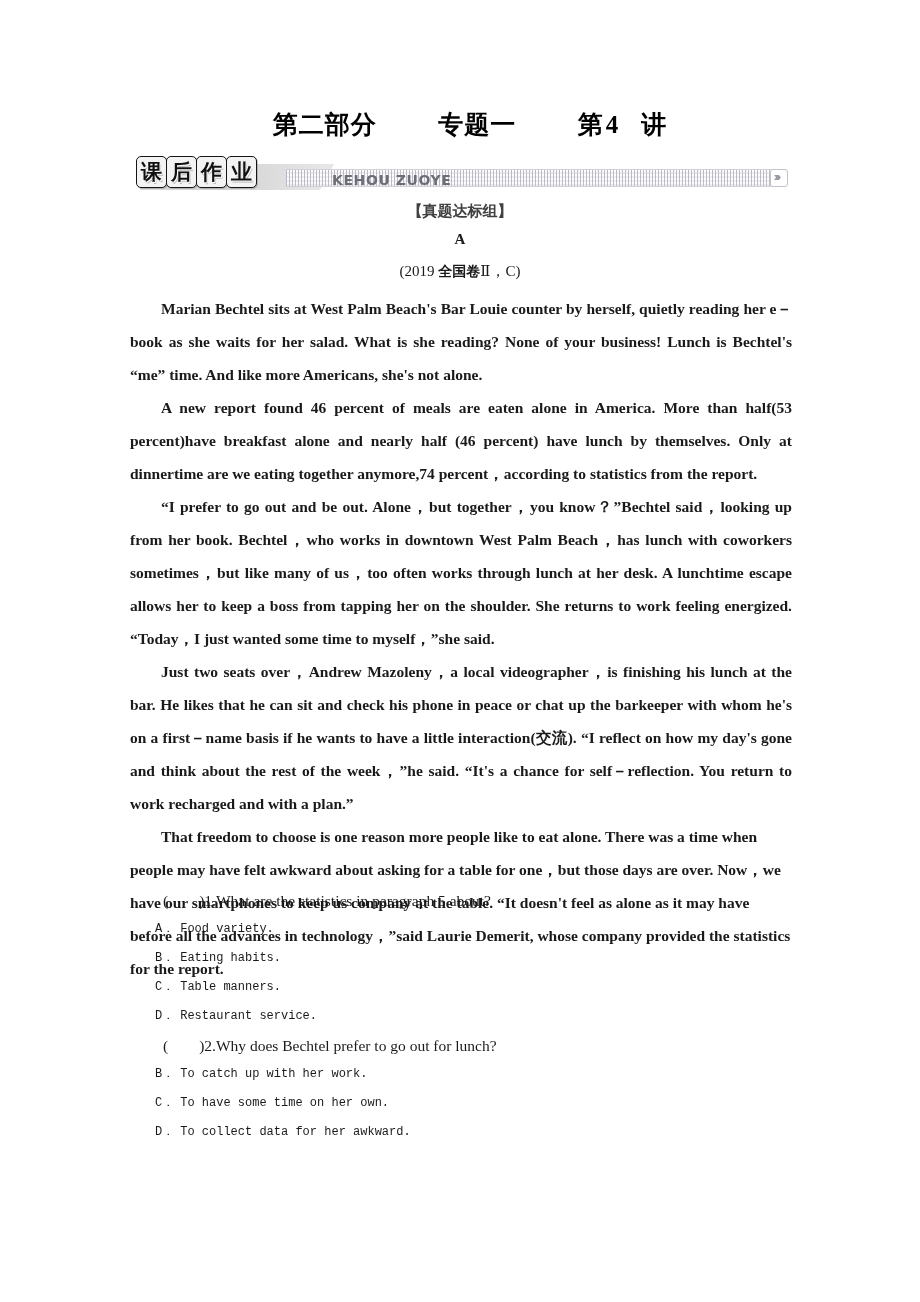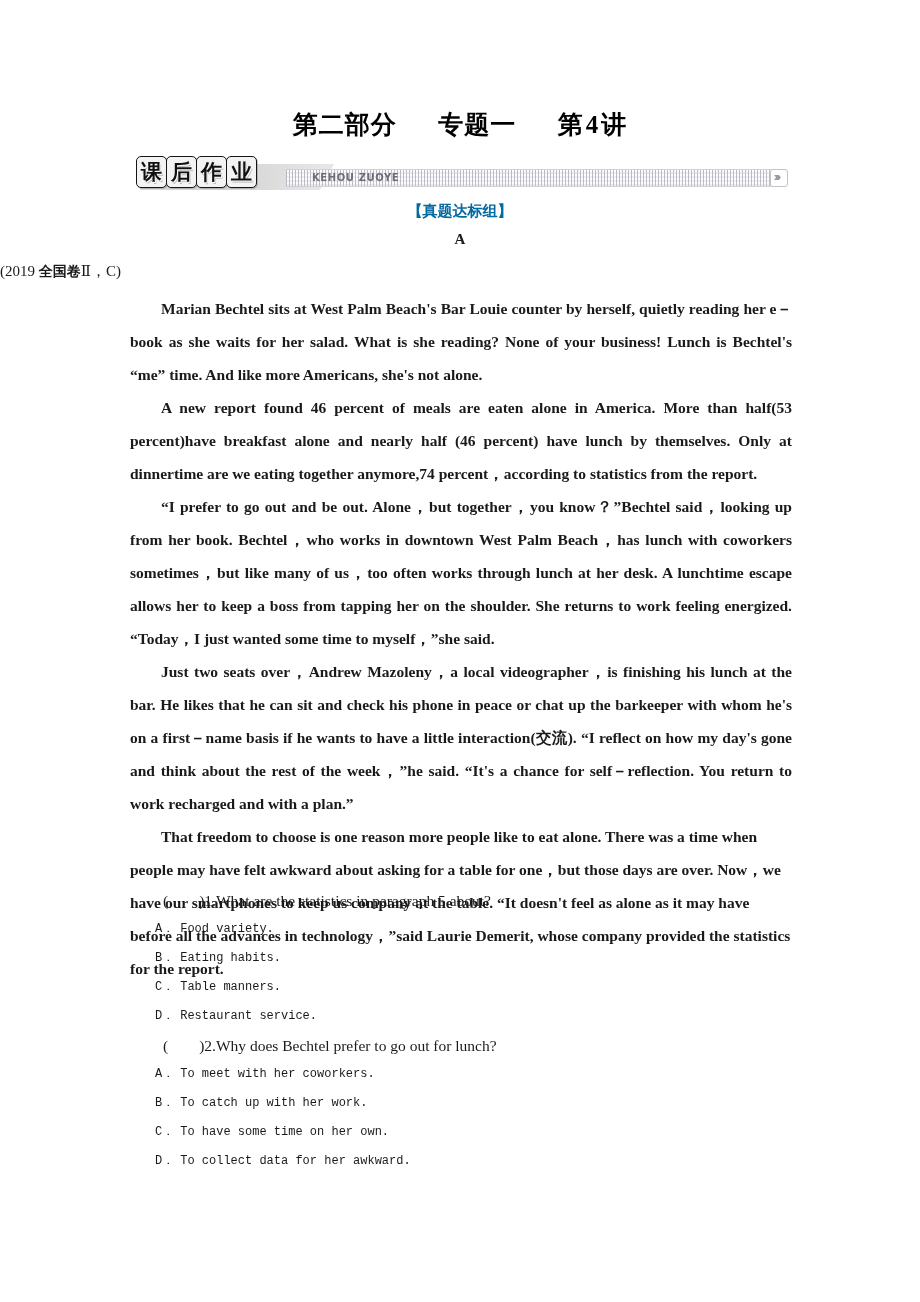--- a/index.html
+++ b/index.html
@@ -29,21 +29,21 @@
     left: 0;
     top: 108px;
     width: 920px;
     text-align: center;
     font-family: "DejaVu Sans", "Liberation Sans", sans-serif;
     font-weight: bold;
     font-size: 25px;
     letter-spacing: 1px;
     color: #000;
   }
-  .running-head .seg { display: inline; }
+  .running-head .seg { display: inline; margin-left: 20px; }
   .running-head .gap { display: inline-block; width: 22px; }
   .running-head .num {
     font-family: "Liberation Serif", serif;
     font-weight: bold;
     padding: 0 2px;
   }
 
   
   .banner {
     position: absolute;
@@ -91,24 +91,24 @@
   .banner-slab::after {
     content: "";
     position: absolute;
     right: -14px; top: 0;
     width: 0; height: 0;
     border-top: 26px solid #e6e6e6;
     border-right: 14px solid transparent;
   }
   .banner-pinyin {
     position: absolute;
-    left: 176px;
+    left: 196px;
     top: 17px;
     font-family: "DejaVu Sans", "Liberation Sans", sans-serif;
-    font-size: 10px;
+    font-size: 14px;
     font-weight: bold;
     letter-spacing: 0.6px;
     color: #6d6d78;
     z-index: 4;
   }
   .banner-strip {
     position: absolute;
     left: 150px;
     top: 14px;
     right: 14px;
@@ -146,36 +146,37 @@
   
   .group-title {
     position: absolute;
     left: 0;
     top: 202px;
     width: 920px;
     text-align: center;
     font-family: "DejaVu Sans", "Liberation Sans", sans-serif;
     font-weight: bold;
     font-size: 15px;
-    color: #0369a1;
+    color: #404040;
   }
   .passage-letter {
     position: absolute;
     left: 0;
     top: 231px;
     width: 920px;
     text-align: center;
     font-weight: bold;
     font-size: 15px;
   }
   .source-line {
     position: absolute;
     left: 0;
     top: 262px;
     width: 920px;
+    text-align: center;
     font-size: 15px;
   }
   .source-line .cn {
     font-family: "DejaVu Sans", "Liberation Sans", sans-serif;
     font-weight: bold;
     font-size: 14px;
   }
 
   
   .passage {
@@ -262,20 +263,19 @@
     <div class="q-block">
       <div class="q-stem"><span>(　　)</span><span>1.</span><span>What are the statistics in paragraph 5 about?</span></div>
       <div class="q-opt"><span class="lbl">A．</span><span class="txt">Food variety.</span></div>
       <div class="q-opt"><span class="lbl">B．</span><span class="txt">Eating habits.</span></div>
       <div class="q-opt"><span class="lbl">C．</span><span class="txt">Table manners.</span></div>
       <div class="q-opt"><span class="lbl">D．</span><span class="txt">Restaurant service.</span></div>
     </div>
 
     <div class="q-block">
       <div class="q-stem"><span>(　　)</span><span>2.</span><span>Why does Bechtel prefer to go out for lunch?</span></div>
-      <div class="q-opt"><span class="lbl">A．</span><span class="txt">To meet with her coworkers.</span></div>
       <div class="q-opt"><span class="lbl">B．</span><span class="txt">To catch up with her work.</span></div>
       <div class="q-opt"><span class="lbl">C．</span><span class="txt">To have some time on her own.</span></div>
       <div class="q-opt"><span class="lbl">D．</span><span class="txt">To collect data for her awkward.</span></div>
     </div>
 
   </div>
 </div>
 
 </body></html>

